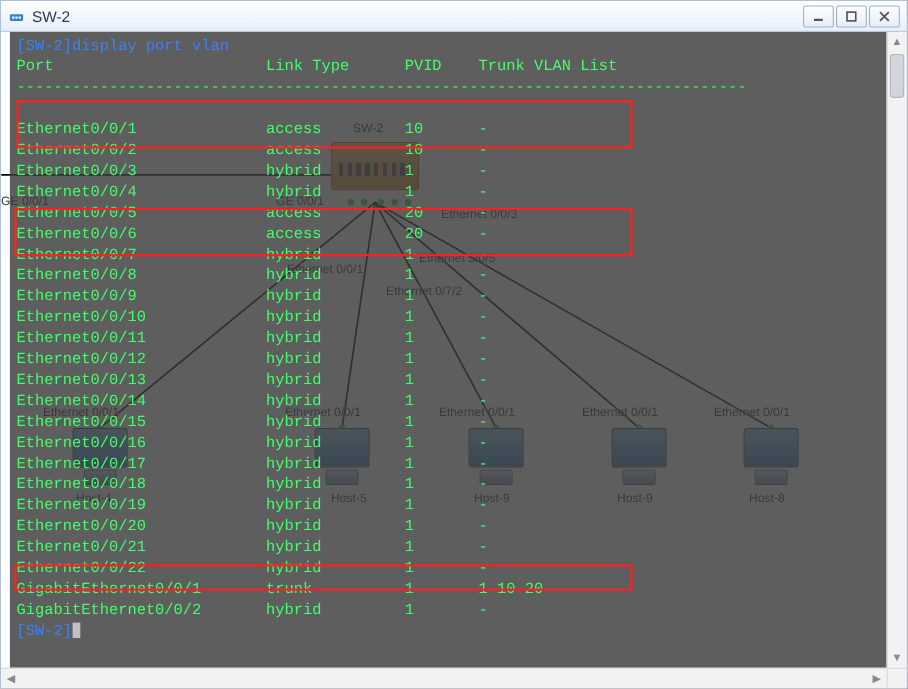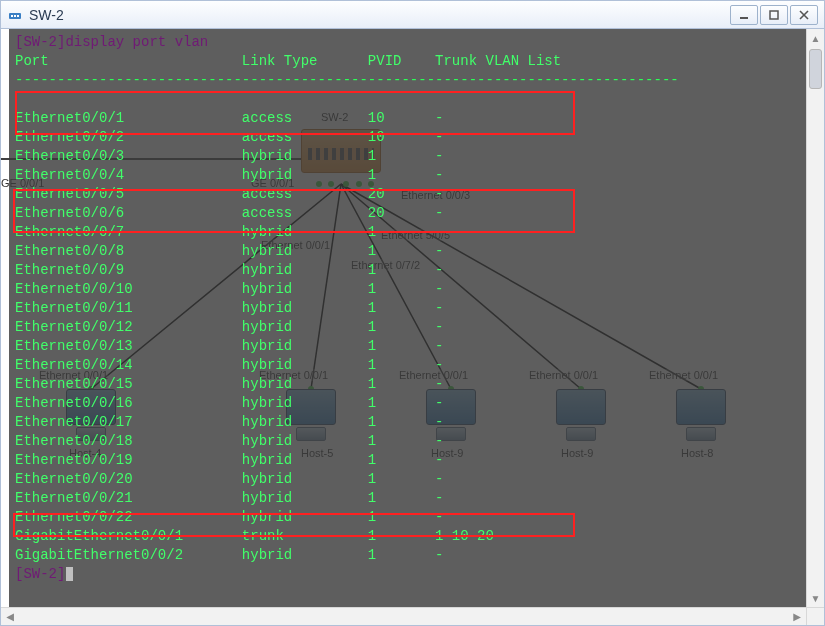--- a/index.html
+++ b/index.html
@@ -119,21 +119,21 @@
     position:absolute;
     top:0;left:8px;right:0;bottom:0;
     padding: 4px 6px;
     font-family: "Courier New", monospace;
     font-size: 14px;
     line-height: 19px;
     color: #41ff6a;
     white-space: pre;
     z-index:2;
   }
-  .hdr-white{color:#701a75}
+  .hdr-white{color:#3b82f6}
   .dashed{color:#2bff57;}
   .cursor{display:inline-block;width:7px;height:14px;background:#c0c0c0;vertical-align:middle;margin-left:1px}
 
   
   .hl{
     position:absolute;
     border:2px solid #ff2020;
     z-index:3;
     pointer-events:none;
   }

